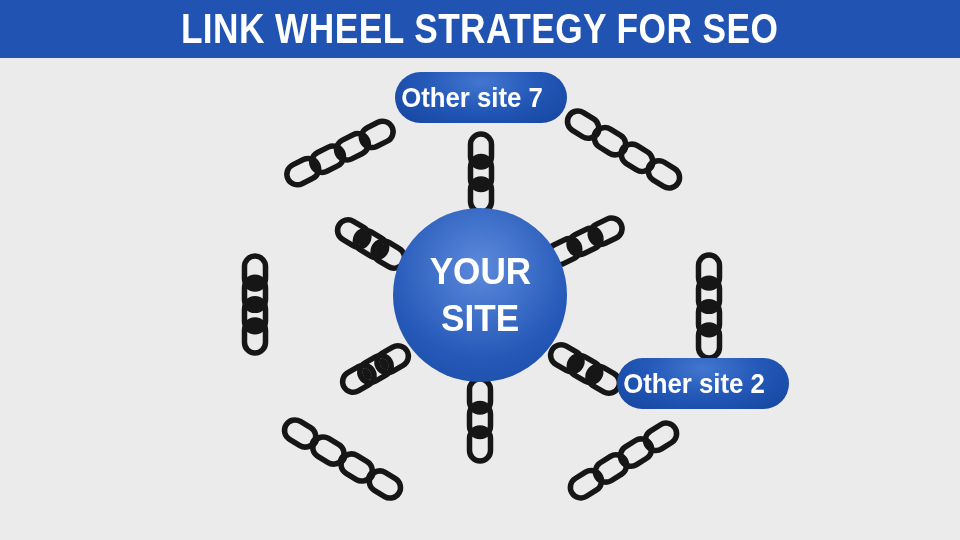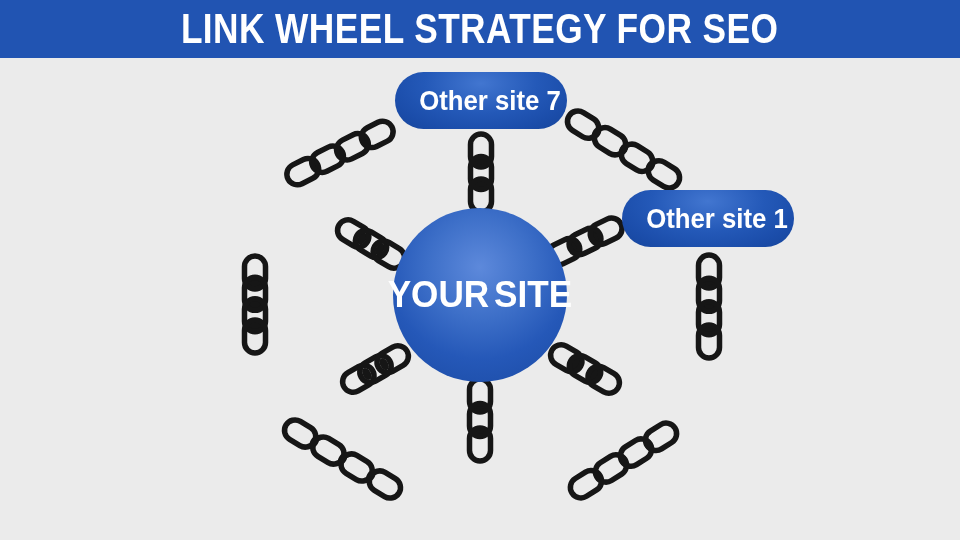--- a/index.html
+++ b/index.html
@@ -38,27 +38,27 @@
   .chains {
     position: absolute;
     left: 0; top: 0;
     width: 960px; height: 540px;
   }
 
   
   .pill {
     position: absolute;
     width: 172px;
-    height: 57px;
+    height: 51px;
     border-radius: 32px;
     background: radial-gradient(ellipse at 50% 20%,
                 #4276d0 0%, #2459b8 46%, #1b4daa 76%, #16459b 100%);
     display: flex;
     align-items: center;
-    justify-content: flex-end;
+    justify-content: flex-start;
     color: #ffffff;
   }
   .pill span {
     font-size: 28px;
     font-weight: 700;
     transform: scaleX(0.92);
     white-space: nowrap;
   }
   .pos-s7 { left: 395px; top: 72px; }
   .pos-s1 { left: 622px; top: 190px; }
@@ -68,21 +68,21 @@
   .pos-s6 { left: 163px; top: 194px; }
 
   .hub {
     position: absolute;
     left: 393px; top: 208px;
     width: 174px; height: 174px;
     border-radius: 50%;
     background: radial-gradient(circle at 50% 34%,
                 #5d89db 0%, #3d6fc8 36%, #2558b8 64%, #1a4aa3 100%);
     display: flex;
-    flex-direction: row;
+    flex-direction: column;
     align-items: center;
     justify-content: center;
     color: #ffffff;
   }
   .hub-line {
     font-size: 37px;
     font-weight: 700;
     line-height: 1.28;
     transform: scaleX(0.95);
   }
@@ -191,22 +191,22 @@
         <ellipse cx="0" cy="0" rx="4" ry="6.5" fill="#161616" transform="translate(594.3503647307881,374.3835433298477) rotate(29.931511840507792)"></ellipse>
         <rect x="-16.5" y="-10.5" width="33" height="21" rx="10.5" ry="10.5" fill="none" stroke="#161616" stroke-width="5.5" transform="translate(566.2992705384238,358.2329133403046) rotate(29.931511840507792)"></rect>
         <rect x="-16.5" y="-10.5" width="33" height="21" rx="10.5" ry="10.5" fill="none" stroke="#161616" stroke-width="5.5" transform="translate(585,369) rotate(29.931511840507792)"></rect>
         <rect x="-16.5" y="-10.5" width="33" height="21" rx="10.5" ry="10.5" fill="none" stroke="#161616" stroke-width="5.5" transform="translate(603.7007294615762,379.7670866596954) rotate(29.931511840507792)"></rect>
       </g>
     </svg>
 
   <div class="pill pos-s7">
     <span>Other site 7</span>
   </div>
-  <div class="pill pos-s1">
-    <span>Other site 1</span>
+  <div class="pill pos-s2">
+    <span>Other site 2</span>
   </div>
 
   <div class="hub">
     <span class="hub-line">YOUR</span>
     <span class="hub-line">SITE</span>
   </div>
 
 </div>
 
 </body></html>

